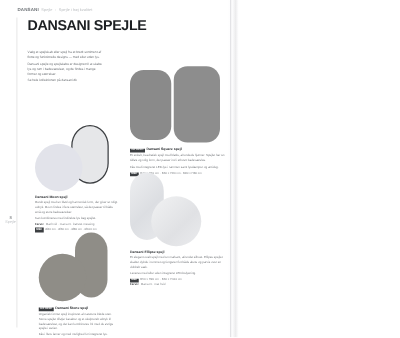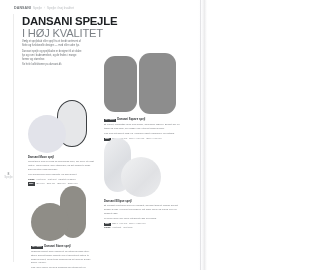--- a/index.html
+++ b/index.html
@@ -11,21 +11,20 @@
     font-family: "Liberation Sans", sans-serif;
     -webkit-font-smoothing: antialiased;
   }
 
   .page {
     position: relative;
     width: 191px;
     height: 270px;
     overflow: hidden;
     background: #ffffff;
-    padding-left: 16px;
   }
 
   
   .page-edge {
     position: absolute;
     top: 0;
     right: 0;
     width: 9px;
     height: 270px;
     background: linear-gradient(to right, #ffffff 0%, #fbfbfc 45%, #ececed 72%, #f8f8f9 88%, #ffffff 100%);
@@ -210,21 +209,20 @@
   </div>
 
   <div class="side-rule"></div>
   <div class="side-label">
     <span class="sl-num">8</span>
     <span>Spejle</span>
   </div>
 
   <div class="headline">
     <h1>DANSANI SPEJLE</h1>
-    <h2>I HØJ KVALITET</h2>
   </div>
 
   <div class="intro">
     <p>Vælg et spejlskab eller spejl fra et bredt sortiment af flotte og funktionelle designs — med eller uden lys.</p>
     <p>Dansani spejle og spejlskabe er designet til at skabe lys og rum i badeværelset, og de findes i mange former og størrelser.</p>
     <p>Se hele kollektionen på dansani.dk</p>
   </div>
 
   <div class="mirror rounded" style="left:104px; top:56px; width:33px; height:56px; background:#8a8a8a;"></div>
   <div class="mirror rounded" style="left:139px; top:53px; width:37px; height:61px; background:#8d8d8d;"></div>

